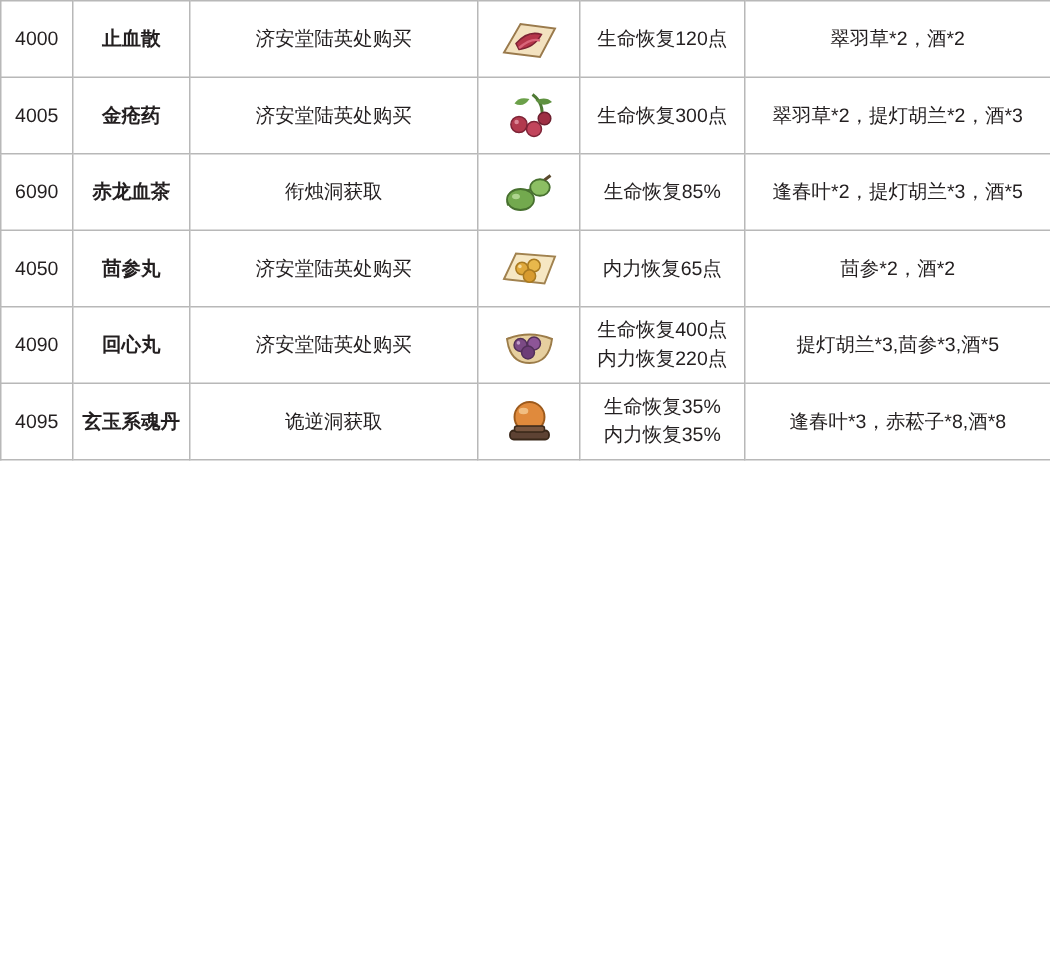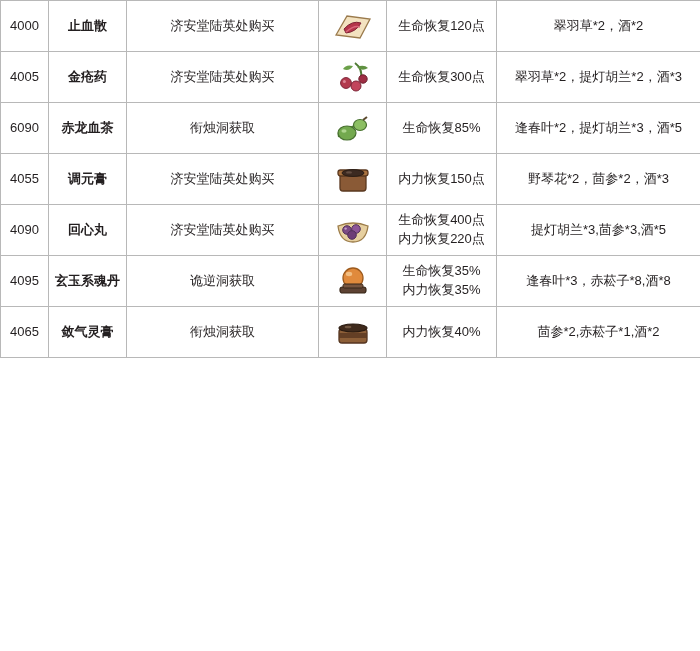--- a/index.html
+++ b/index.html
@@ -132,39 +132,40 @@
             </div>
           </td>
           <td class="cell-eff">
             <div class="eff-lines">
               <span>生命恢复85%</span>
             </div>
           </td>
           <td class="cell-mat"><span class="mat-text">逢春叶*2，提灯胡兰*3，酒*5</span></td>
         </tr>
         <tr>
-          <td class="cell-id">4055</td>
-          <td class="cell-name">调元膏</td>
-          <td class="cell-src">济安堂陆英处购买</td>
-          <td>
-            <div class="icon-wrap">
-              <svg width="36" height="34" viewBox="0 0 36 34">
-                <rect x="5" y="12" width="26" height="17" rx="3" fill="#8a5a36" stroke="#5a381f" stroke-width="1.3"></rect>
-                <rect x="3" y="8" width="30" height="6" rx="2.4" fill="#a9723f" stroke="#5a381f" stroke-width="1.3"></rect>
-                <ellipse cx="18" cy="11" rx="11" ry="3.4" fill="#3c2a21" stroke="#2a1c14" stroke-width="1"></ellipse>
-                <ellipse cx="14" cy="10.4" rx="3" ry="1.2" fill="#6d564a" opacity="0.8"></ellipse>
-              </svg>
-            </div>
-          </td>
-          <td class="cell-eff">
-            <div class="eff-lines">
-              <span>内力恢复150点</span>
-            </div>
-          </td>
-          <td class="cell-mat"><span class="mat-text">野琴花*2，茴参*2，酒*3</span></td>
+          <td class="cell-id">4050</td>
+          <td class="cell-name">茴参丸</td>
+          <td class="cell-src">济安堂陆英处购买</td>
+          <td>
+            <div class="icon-wrap">
+              <svg width="42" height="34" viewBox="0 0 42 34">
+                <polygon points="4,24 12,7 38,9 31,27" fill="#f6e7c3" stroke="#a1824f" stroke-width="1.3"></polygon>
+                <circle cx="16" cy="17" r="4.1" fill="#e0a93c" stroke="#a97a20" stroke-width="1"></circle>
+                <circle cx="24" cy="15" r="4.1" fill="#e8b84c" stroke="#a97a20" stroke-width="1"></circle>
+                <circle cx="21" cy="22" r="4.1" fill="#d89b2f" stroke="#a97a20" stroke-width="1"></circle>
+                <circle cx="14.6" cy="15.6" r="1.2" fill="#f7e1a8" opacity="0.9"></circle>
+              </svg>
+            </div>
+          </td>
+          <td class="cell-eff">
+            <div class="eff-lines">
+              <span>内力恢复65点</span>
+            </div>
+          </td>
+          <td class="cell-mat"><span class="mat-text">茴参*2，酒*2</span></td>
         </tr>
         <tr>
           <td class="cell-id">4090</td>
           <td class="cell-name">回心丸</td>
           <td class="cell-src">济安堂陆英处购买</td>
           <td>
             <div class="icon-wrap">
               <svg width="40" height="34" viewBox="0 0 40 34">
                 <path d="M5,13 q15,-6 30,0 q-2,16 -15,16 q-13,0 -15,-16 z" fill="#e6cf9f" stroke="#9c7c49" stroke-width="1.3"></path>
                 <circle cx="14" cy="17" r="4.3" fill="#7b4a85" stroke="#52305a" stroke-width="1"></circle>
@@ -197,36 +198,15 @@
             </div>
           </td>
           <td class="cell-eff">
             <div class="eff-lines">
               <span>生命恢复35%</span>
               <span>内力恢复35%</span>
             </div>
           </td>
           <td class="cell-mat"><span class="mat-text">逢春叶*3，赤菘子*8,酒*8</span></td>
         </tr>
-        <tr>
-          <td class="cell-id">4065</td>
-          <td class="cell-name">敛气灵膏</td>
-          <td class="cell-src">衔烛洞获取</td>
-          <td>
-            <div class="icon-wrap">
-              <svg width="38" height="32" viewBox="0 0 38 32">
-                <rect x="5" y="13" width="28" height="14" rx="3" fill="#8d5f38" stroke="#553520" stroke-width="1.3"></rect>
-                <rect x="5" y="17" width="28" height="5" fill="#5d3a22" opacity="0.85"></rect>
-                <ellipse cx="19" cy="12" rx="14" ry="4" fill="#3f2a1c" stroke="#2a1a10" stroke-width="1.1"></ellipse>
-                <ellipse cx="14" cy="11" rx="3.4" ry="1.3" fill="#7a5f49" opacity="0.85"></ellipse>
-              </svg>
-            </div>
-          </td>
-          <td class="cell-eff">
-            <div class="eff-lines">
-              <span>内力恢复40%</span>
-            </div>
-          </td>
-          <td class="cell-mat"><span class="mat-text">茴参*2,赤菘子*1,酒*2</span></td>
-        </tr>
       </tbody>
   </table>
 </div>
 
 </body></html>

